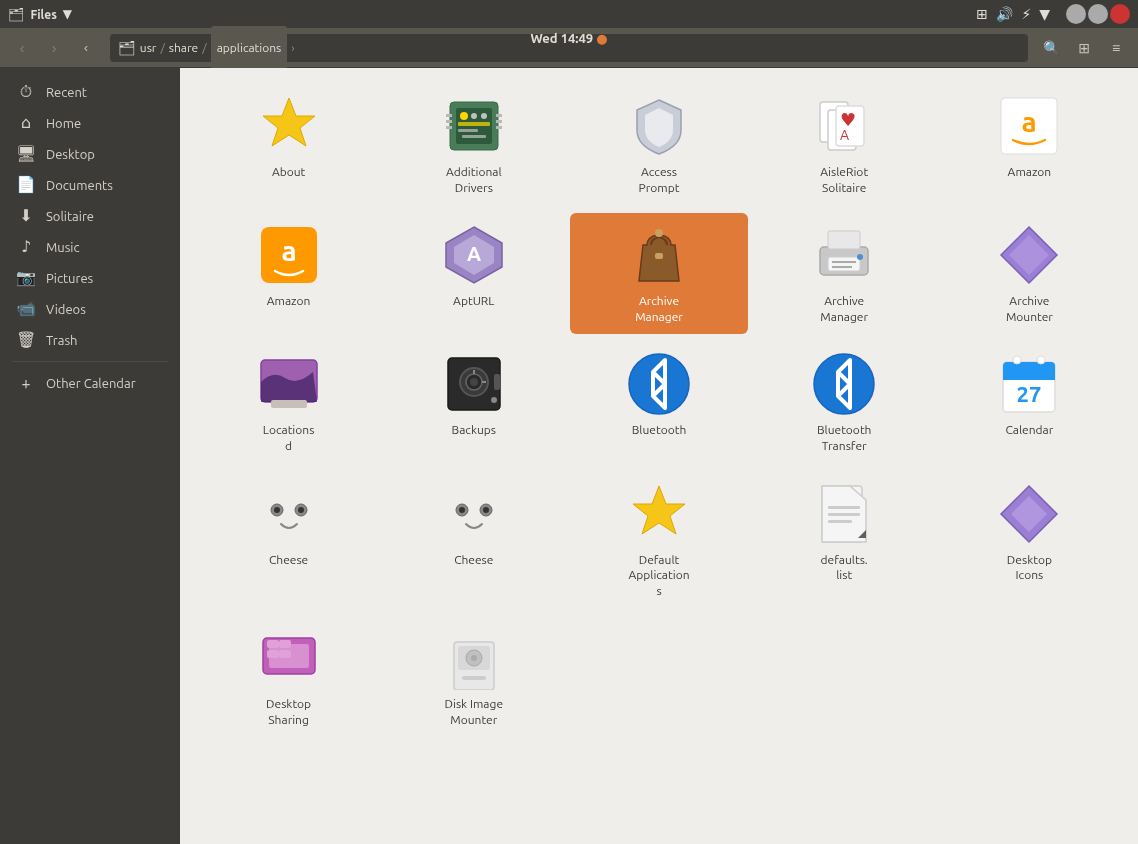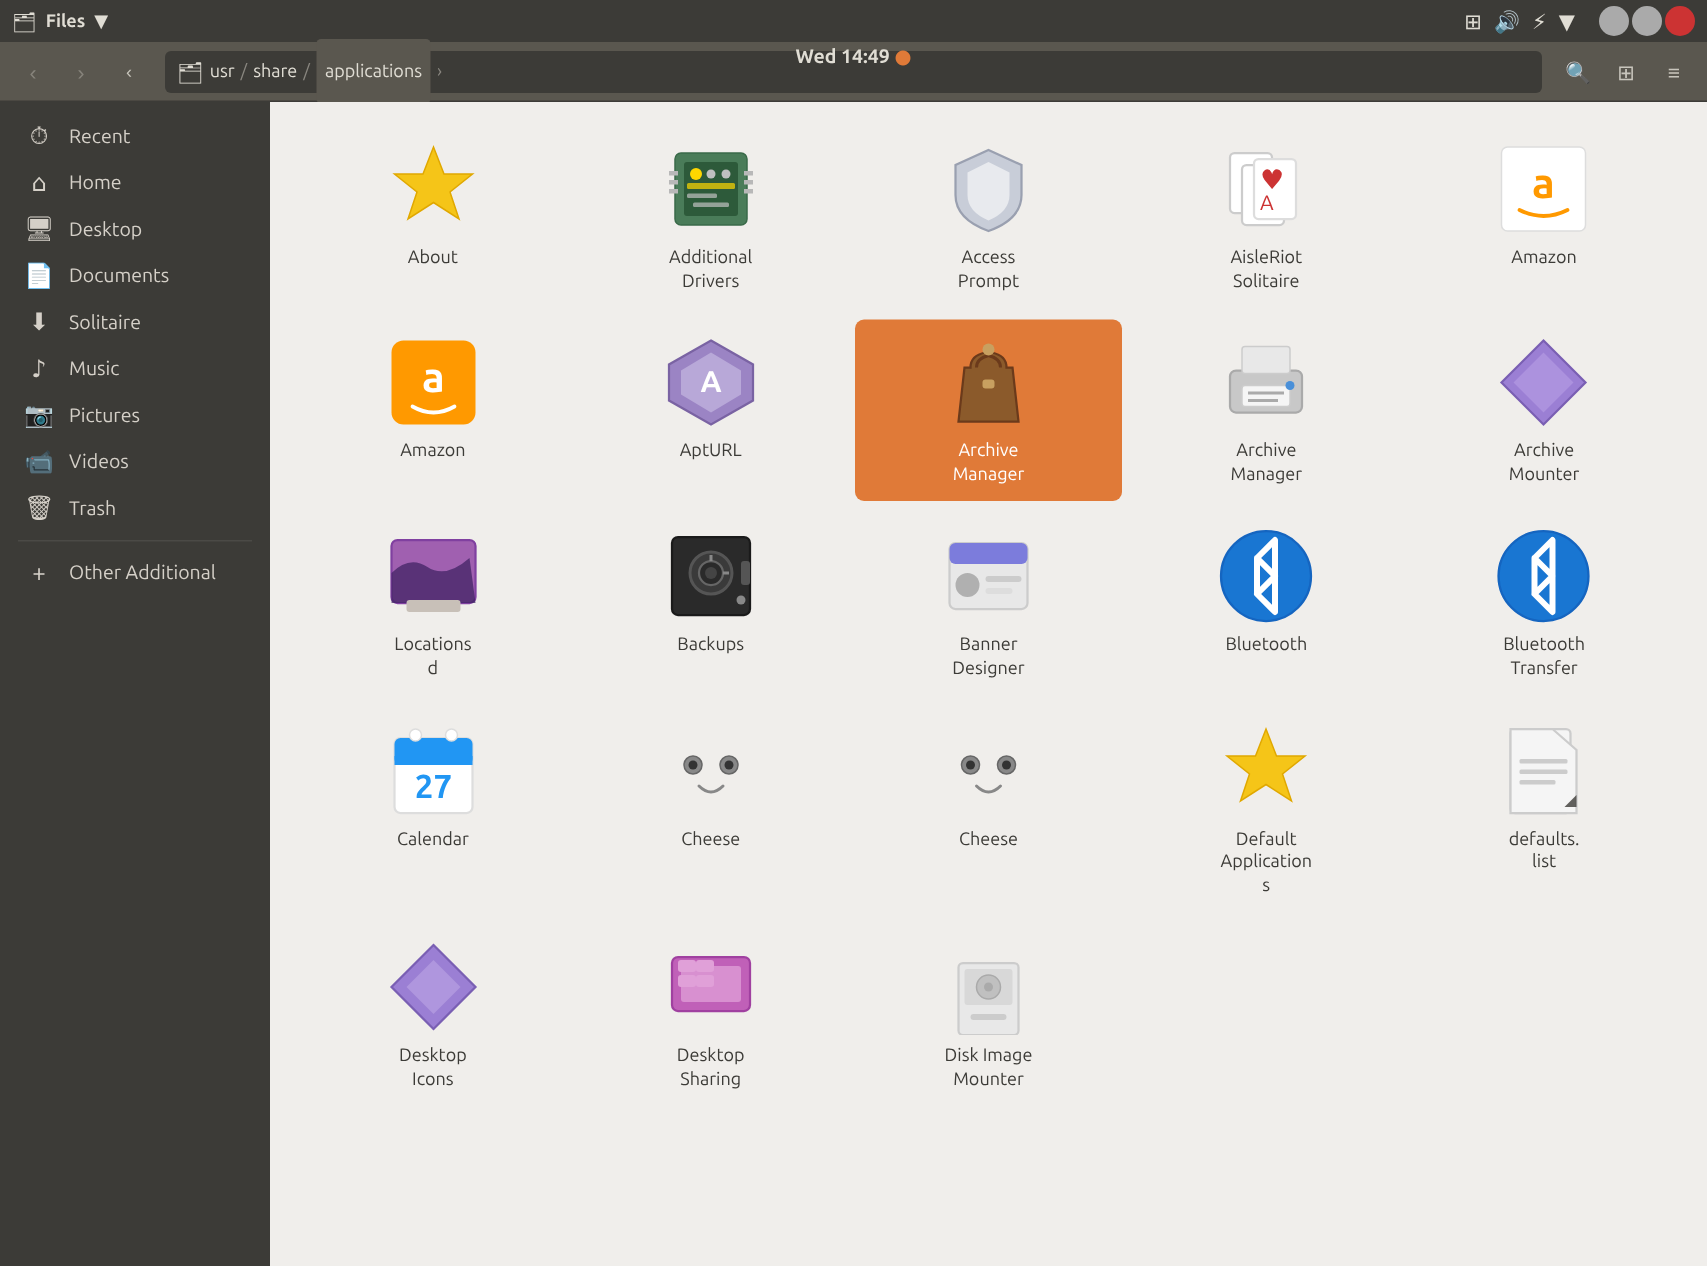--- a/index.html
+++ b/index.html
@@ -240,21 +240,21 @@
         <span class="sidebar-icon">📹</span>
         <span>Videos</span>
       </div>
       <div class="sidebar-item">
         <span class="sidebar-icon">🗑</span>
         <span>Trash</span>
       </div>
       <div class="sidebar-divider"></div>
       <div class="sidebar-add-btn">
         <span style="font-size:16px;width:20px;text-align:center;">+</span>
-        <span>Other Additional</span>
+        <span>Other Calendar</span>
       </div>
     </div>
 
   <div class="content-area">
     <div class="icon-grid">
 
     <div class="app-icon">
           <div class="icon-img">
             <svg width="64" height="64" viewBox="0 0 64 64">
               <polygon points="32,4 39,22 58,22 43,34 49,52 32,41 15,52 21,34 6,22 25,22" fill="#f5c518" stroke="#e0a800" stroke-width="1"></polygon>
@@ -395,33 +395,20 @@
               <line x1="40" y1="30" x2="44" y2="30" stroke="#888" stroke-width="2"></line>
               <rect x="52" y="22" width="6" height="16" rx="2" fill="#555"></rect>
               <circle cx="52" cy="48" r="3" fill="#888"></circle>
             </svg>
           </div>
           <div class="icon-label" style="white-space: pre-line;">Backups</div>
         </div>
         <div class="app-icon">
           <div class="icon-img">
             <svg width="64" height="64" viewBox="0 0 64 64">
-              <rect x="6" y="10" width="52" height="44" rx="4" fill="#e8e8e8" stroke="#ccc" stroke-width="1.5"></rect>
-              <rect x="6" y="10" width="52" height="14" rx="4" fill="#7c7cdc"></rect>
-              <circle cx="18" cy="38" r="8" fill="#b0b0b0"></circle>
-              <rect x="30" y="32" width="24" height="4" rx="2" fill="#ccc"></rect>
-              <rect x="30" y="40" width="18" height="4" rx="2" fill="#ddd"></rect>
-            </svg>
-          </div>
-          <div class="icon-label" style="white-space: pre-line;">Banner
-Designer</div>
-        </div>
-        <div class="app-icon">
-          <div class="icon-img">
-            <svg width="64" height="64" viewBox="0 0 64 64">
               <circle cx="32" cy="32" r="30" fill="#1976d2" stroke="#1565c0" stroke-width="1.5"></circle>
               <path d="M26 20 L38 32 L26 44 L26 20 Z M26 20 L38 8 L38 32 L26 44 L38 56 L38 32" fill="none" stroke="#fff" stroke-width="4" stroke-linejoin="round"></path>
             </svg>
           </div>
           <div class="icon-label" style="white-space: pre-line;">Bluetooth</div>
         </div>
         <div class="app-icon">
           <div class="icon-img">
             <svg width="64" height="64" viewBox="0 0 64 64">
               <circle cx="32" cy="32" r="30" fill="#1976d2" stroke="#1565c0" stroke-width="1.5"></circle>

